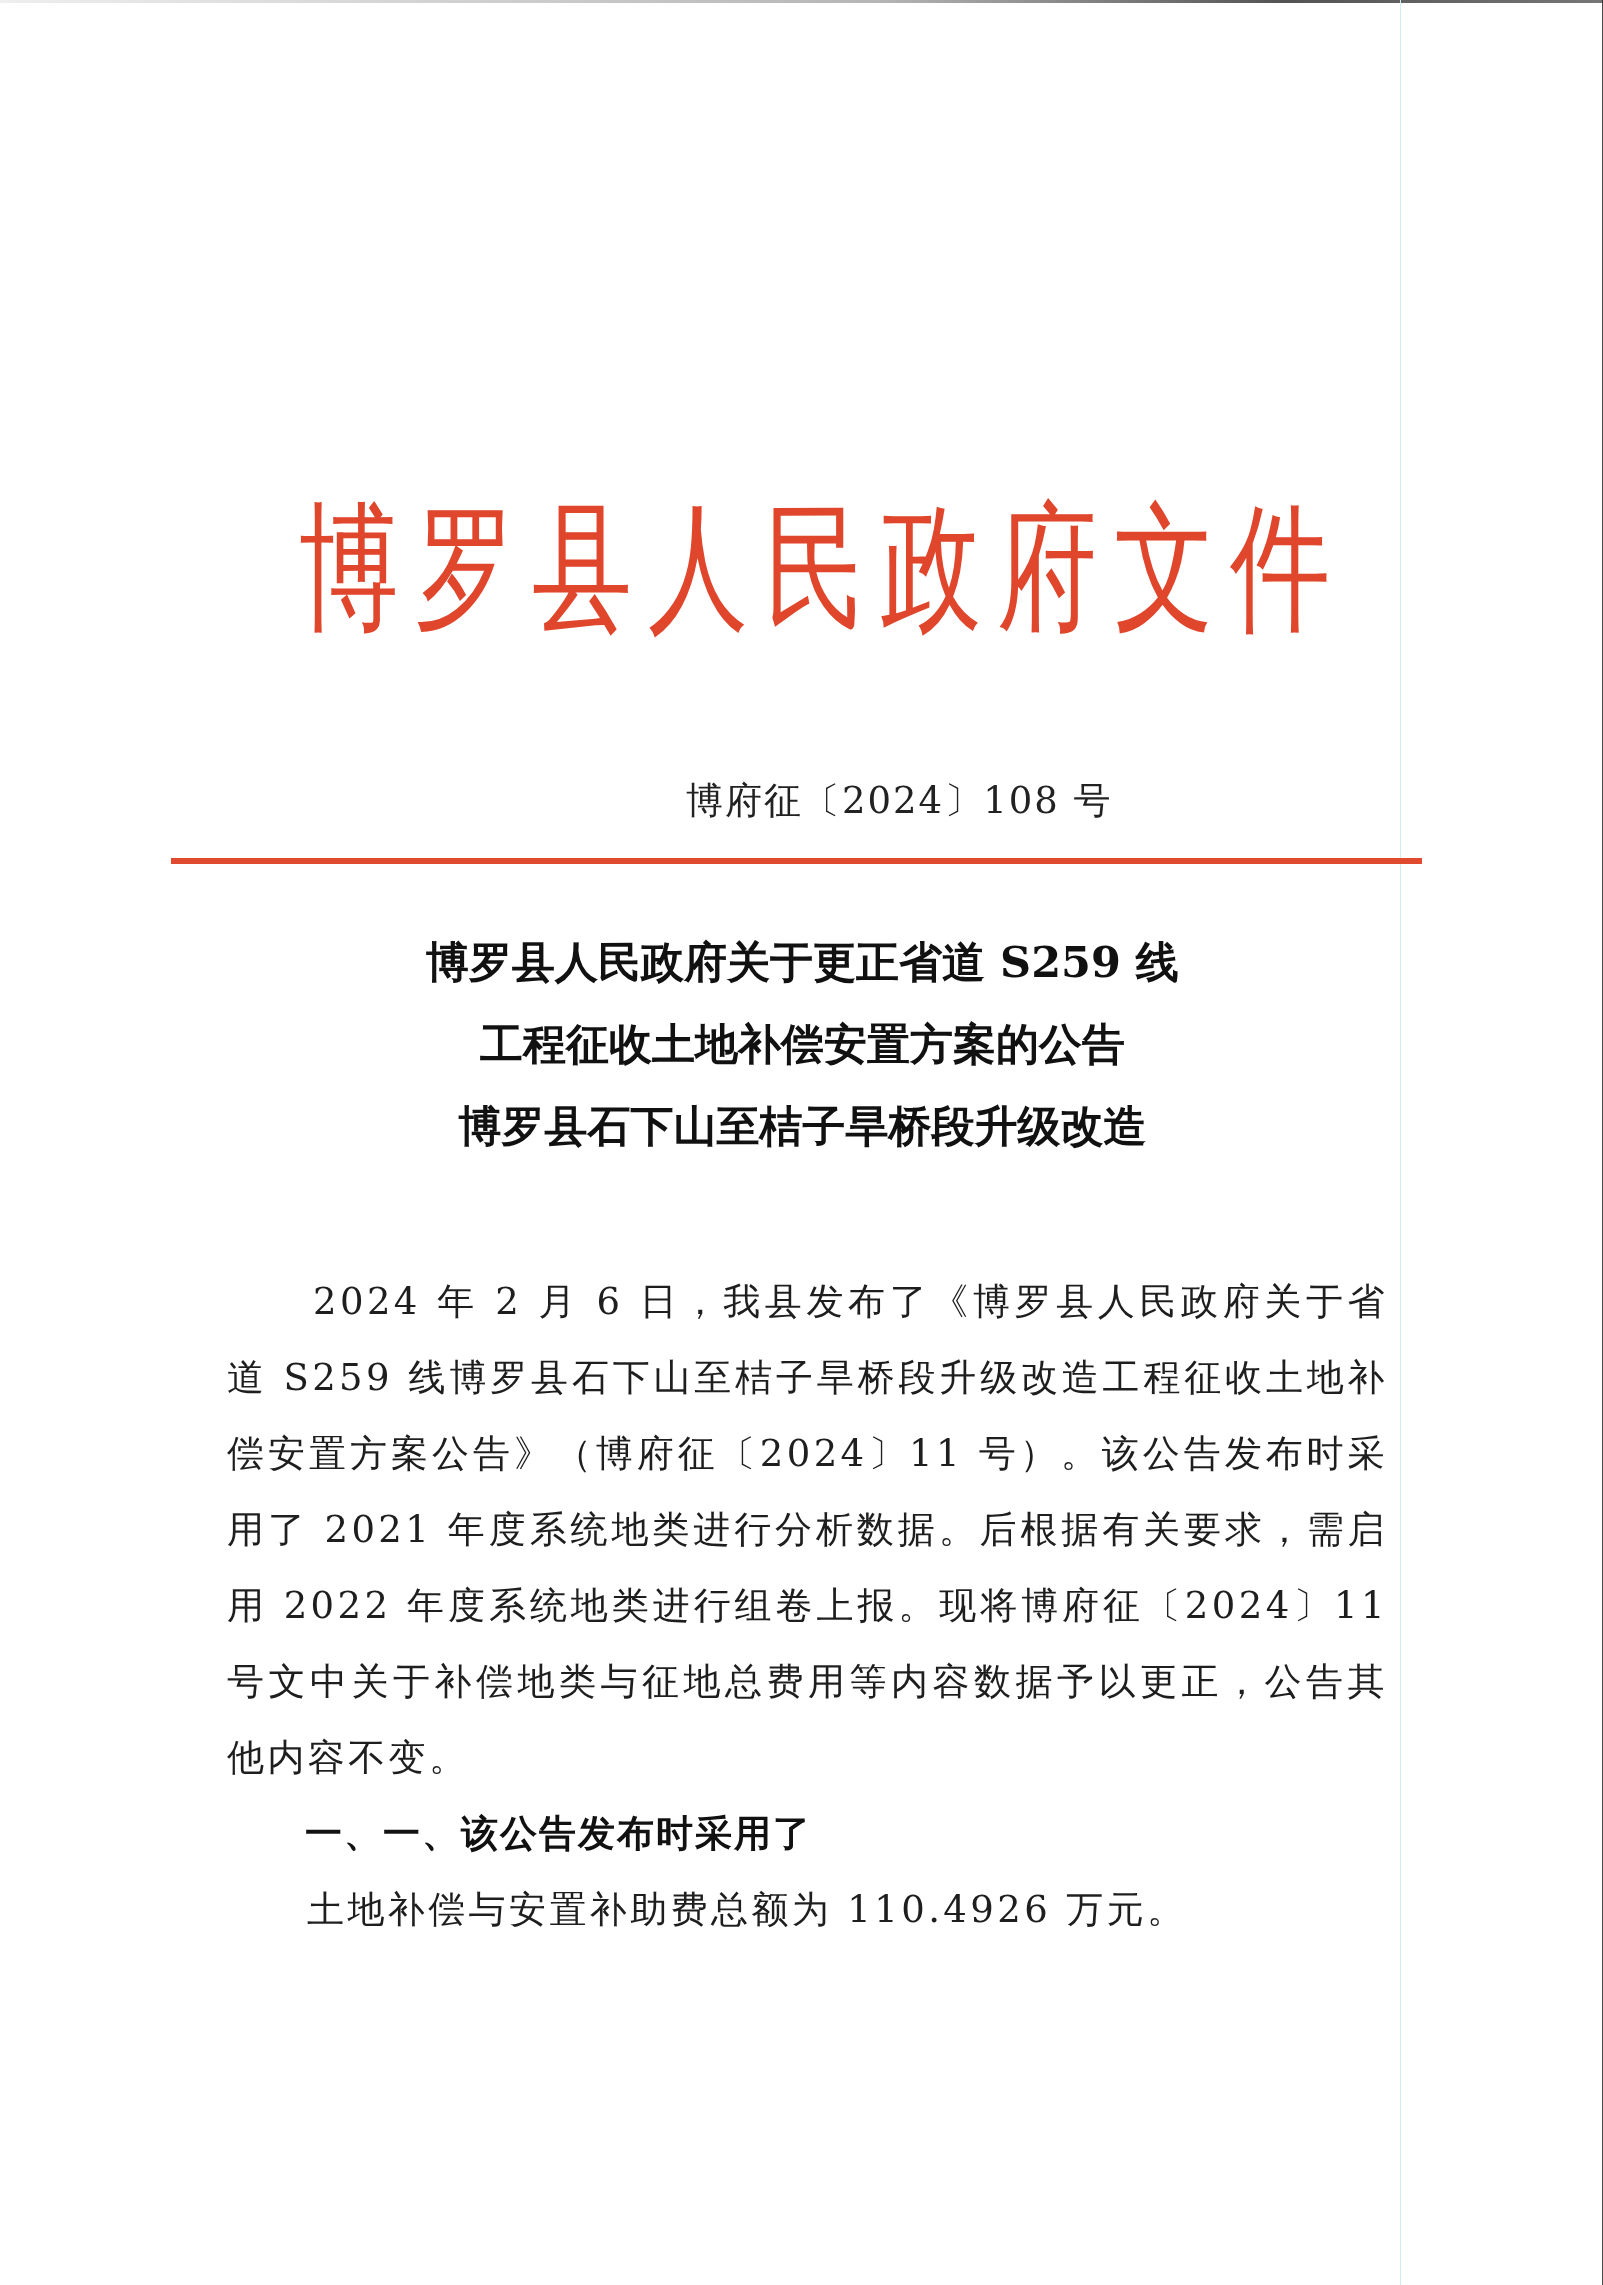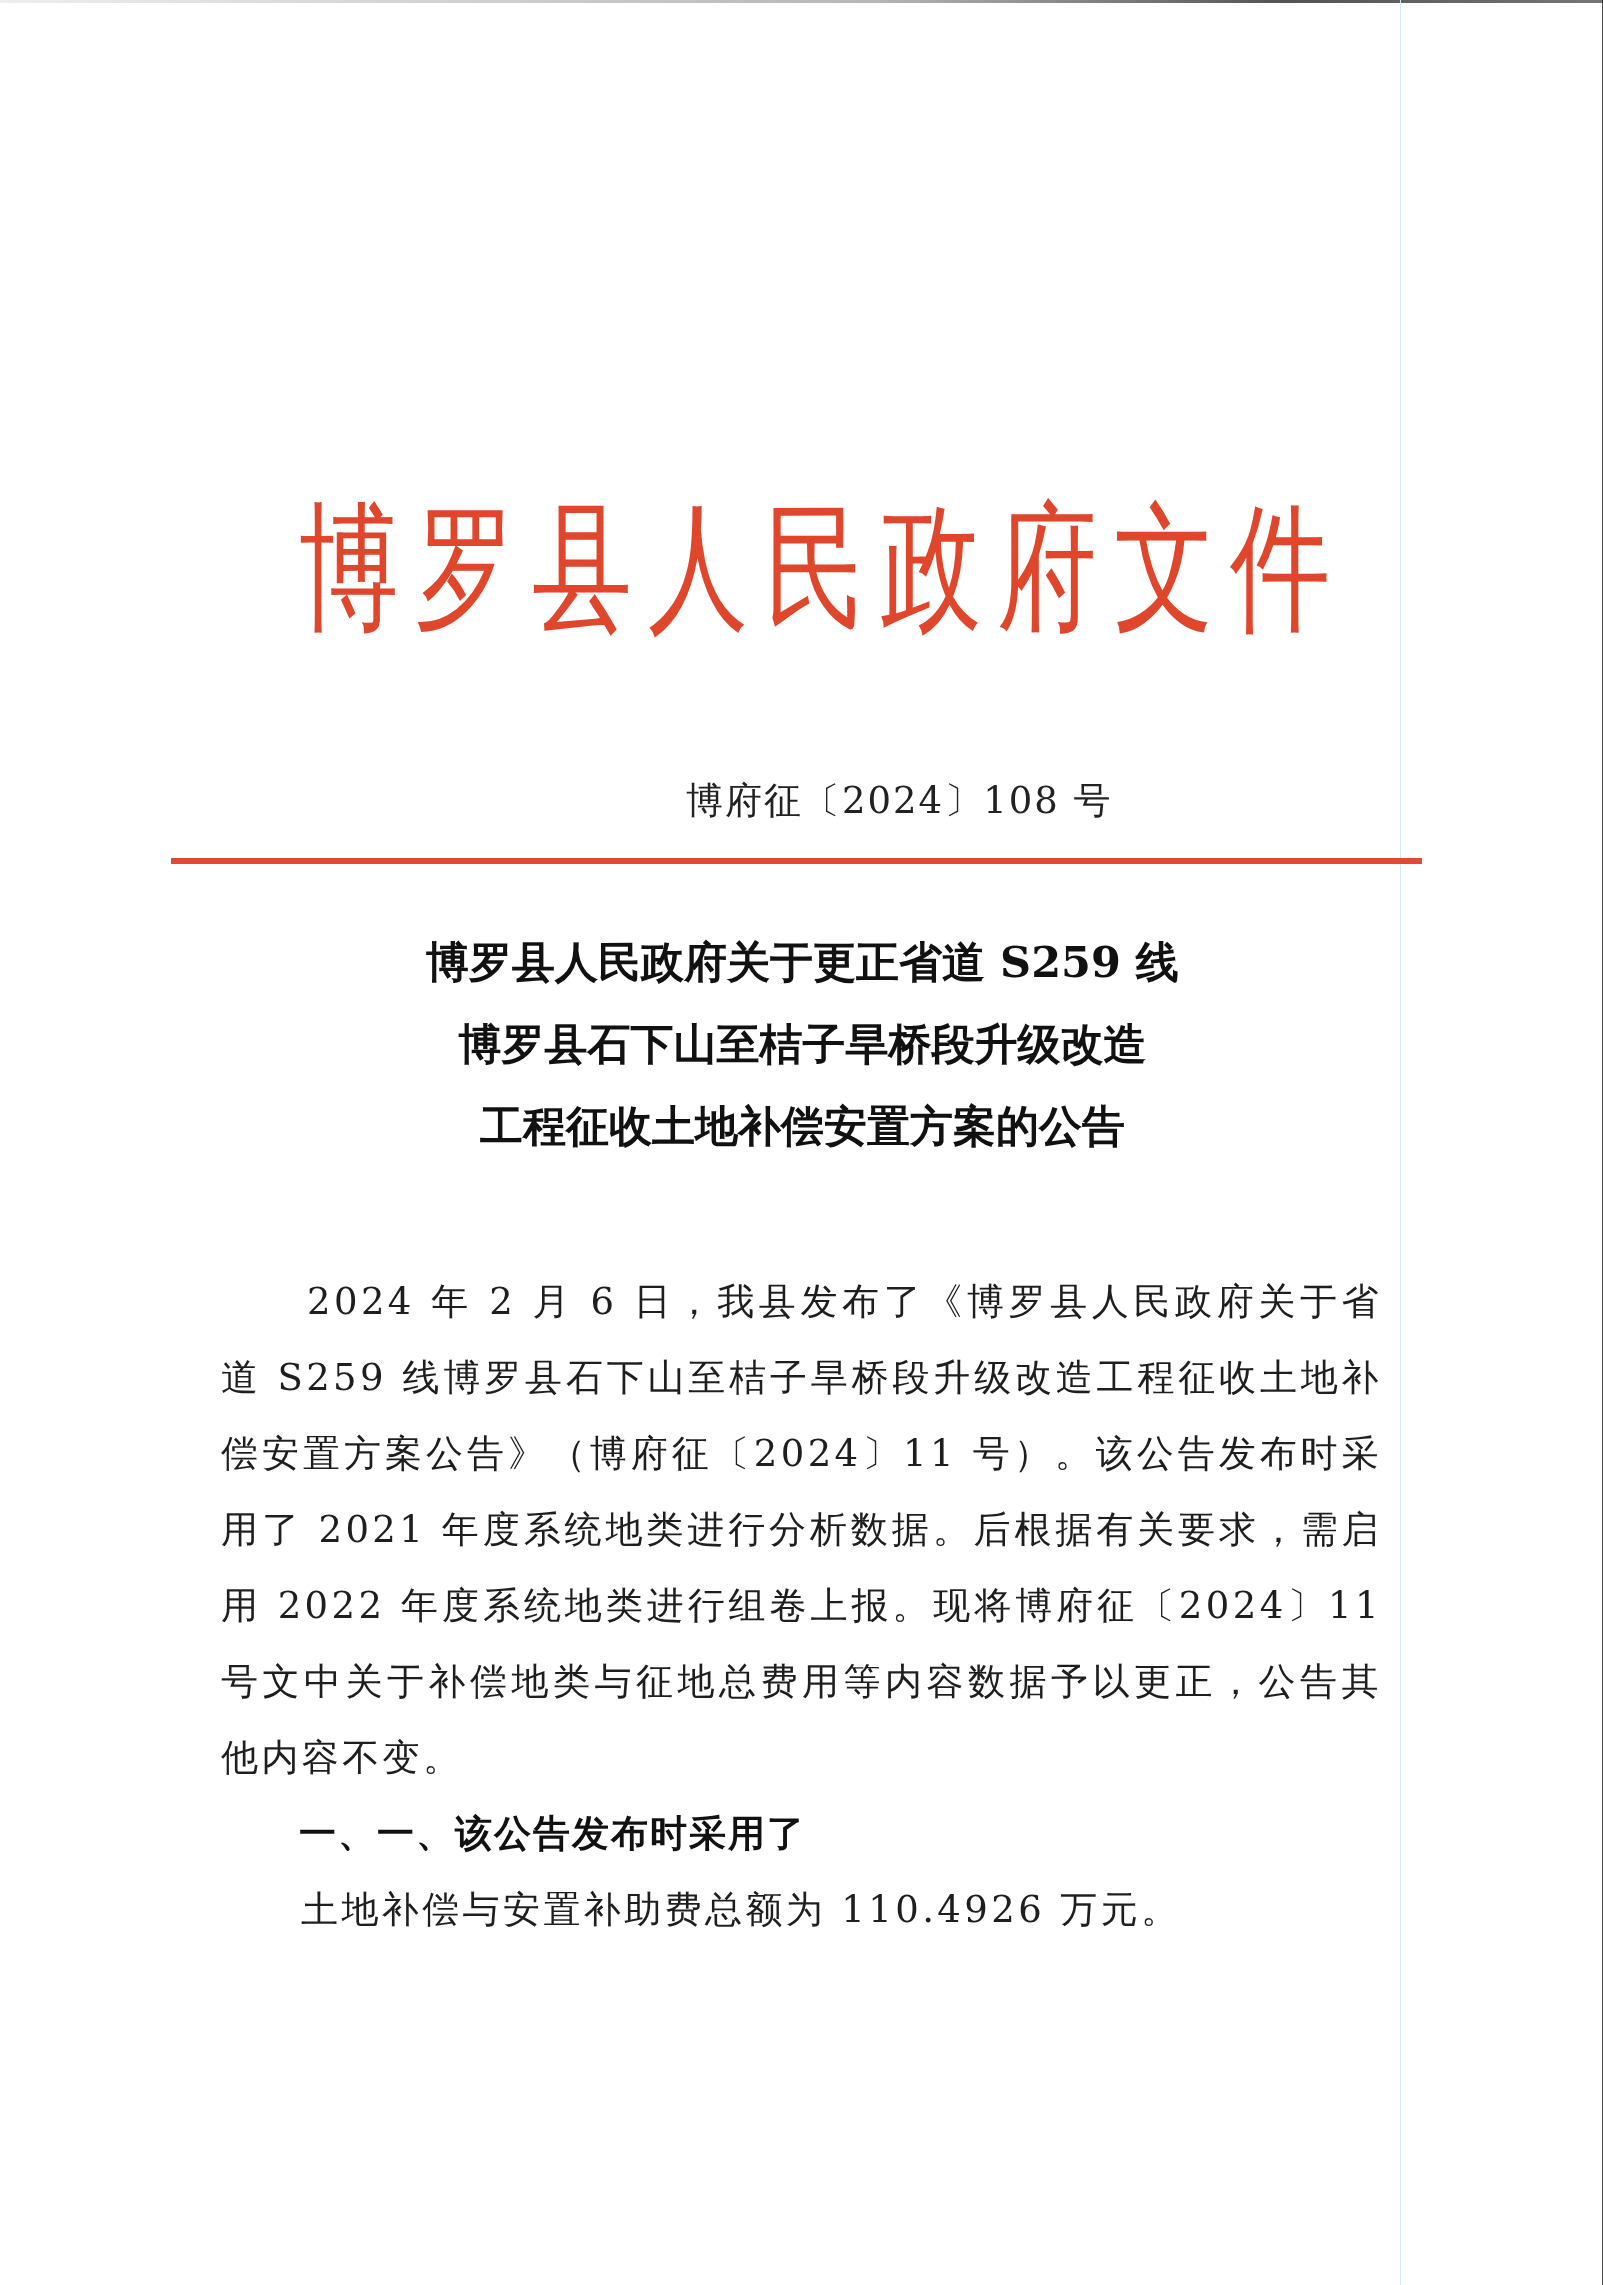--- a/index.html
+++ b/index.html
@@ -105,21 +105,21 @@
       color: #111;
     }
     .title-line {
       display: block;
       white-space: nowrap;
     }
 
     
     .body-block {
       position: absolute;
-      left: 221px;
+      left: 227px;
       top: 1264px;
       width: 1161px;
       font-family: "DejaVu Serif", "Liberation Serif", serif;
       font-size: 37px;
       line-height: 76px;
       color: #1e1e1e;
       letter-spacing: 3.4px;
       text-align: justify;
     }
     .paragraph {
@@ -161,22 +161,22 @@
     <span class="masthead-char">文</span>
     <span class="masthead-char">件</span>
   </div>
 
   <div class="doc-number">博府征〔2024〕108 号</div>
 
   <div class="red-rule"></div>
 
   <div class="title-block">
     <span class="title-line">博罗县人民政府关于更正省道 S259 线</span>
+    <span class="title-line">工程征收土地补偿安置方案的公告</span>
     <span class="title-line">博罗县石下山至桔子旱桥段升级改造</span>
-    <span class="title-line">工程征收土地补偿安置方案的公告</span>
   </div>
 
   <div class="body-block">
     <p class="paragraph">2024 年 2 月 6 日，我县发布了《博罗县人民政府关于省道 S259 线博罗县石下山至桔子旱桥段升级改造工程征收土地补偿安置方案公告》（博府征〔2024〕11 号）。该公告发布时采用了 2021 年度系统地类进行分析数据。后根据有关要求，需启用 2022 年度系统地类进行组卷上报。现将博府征〔2024〕11 号文中关于补偿地类与征地总费用等内容数据予以更正，公告其他内容不变。</p>
     <p class="section-heading">一、一、该公告发布时采用了</p>
     <p class="paragraph-plain">土地补偿与安置补助费总额为 110.4926 万元。</p>
   </div>
 
 </div>
 

